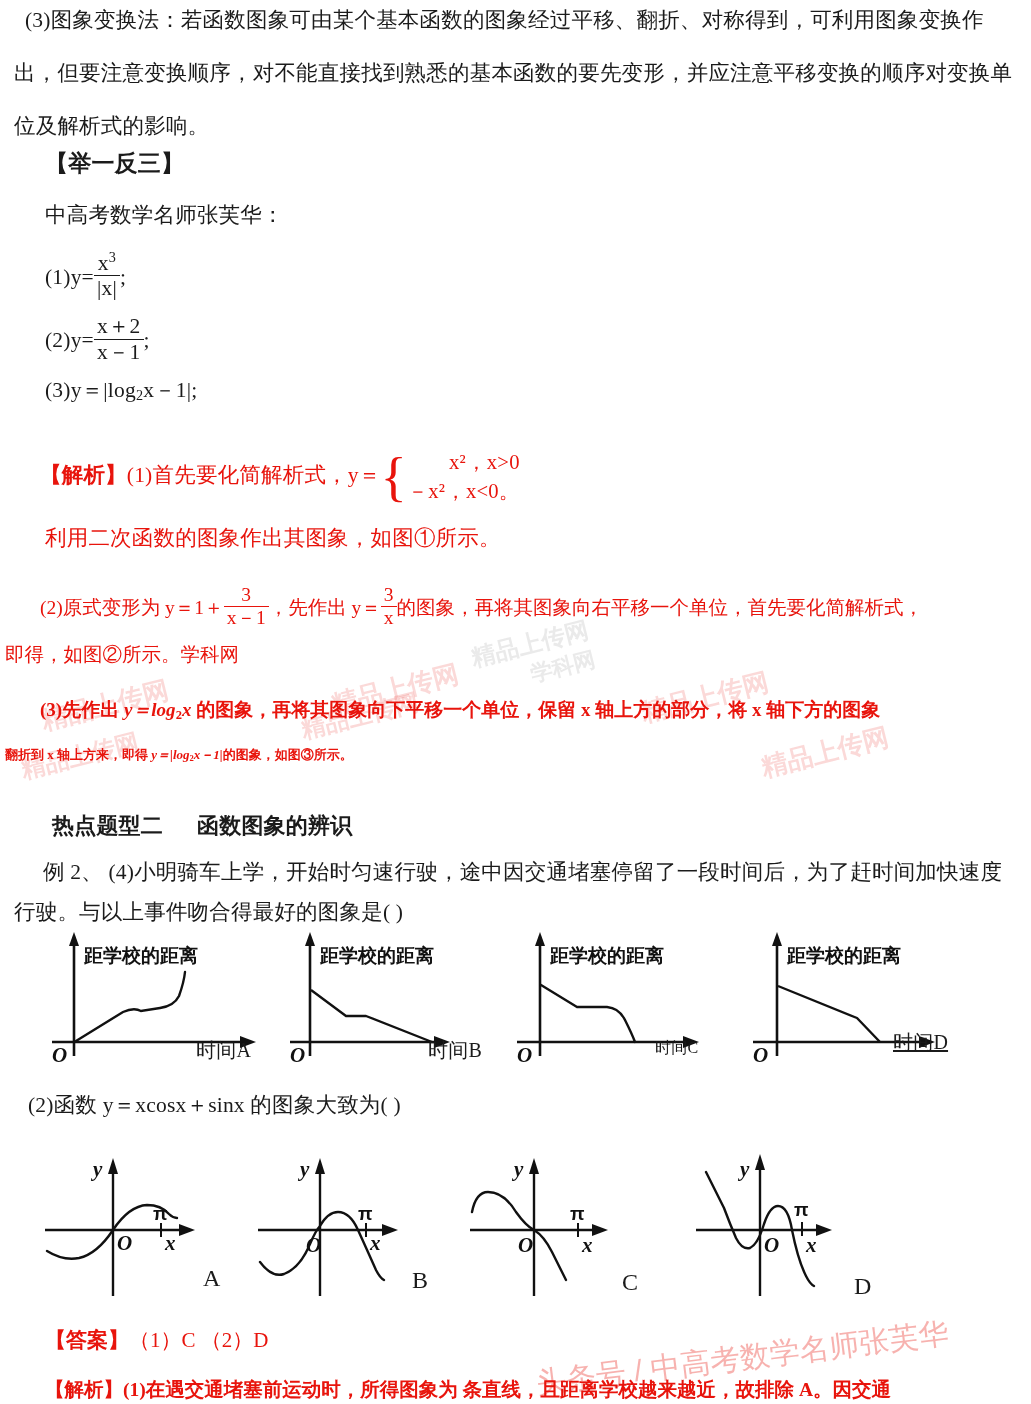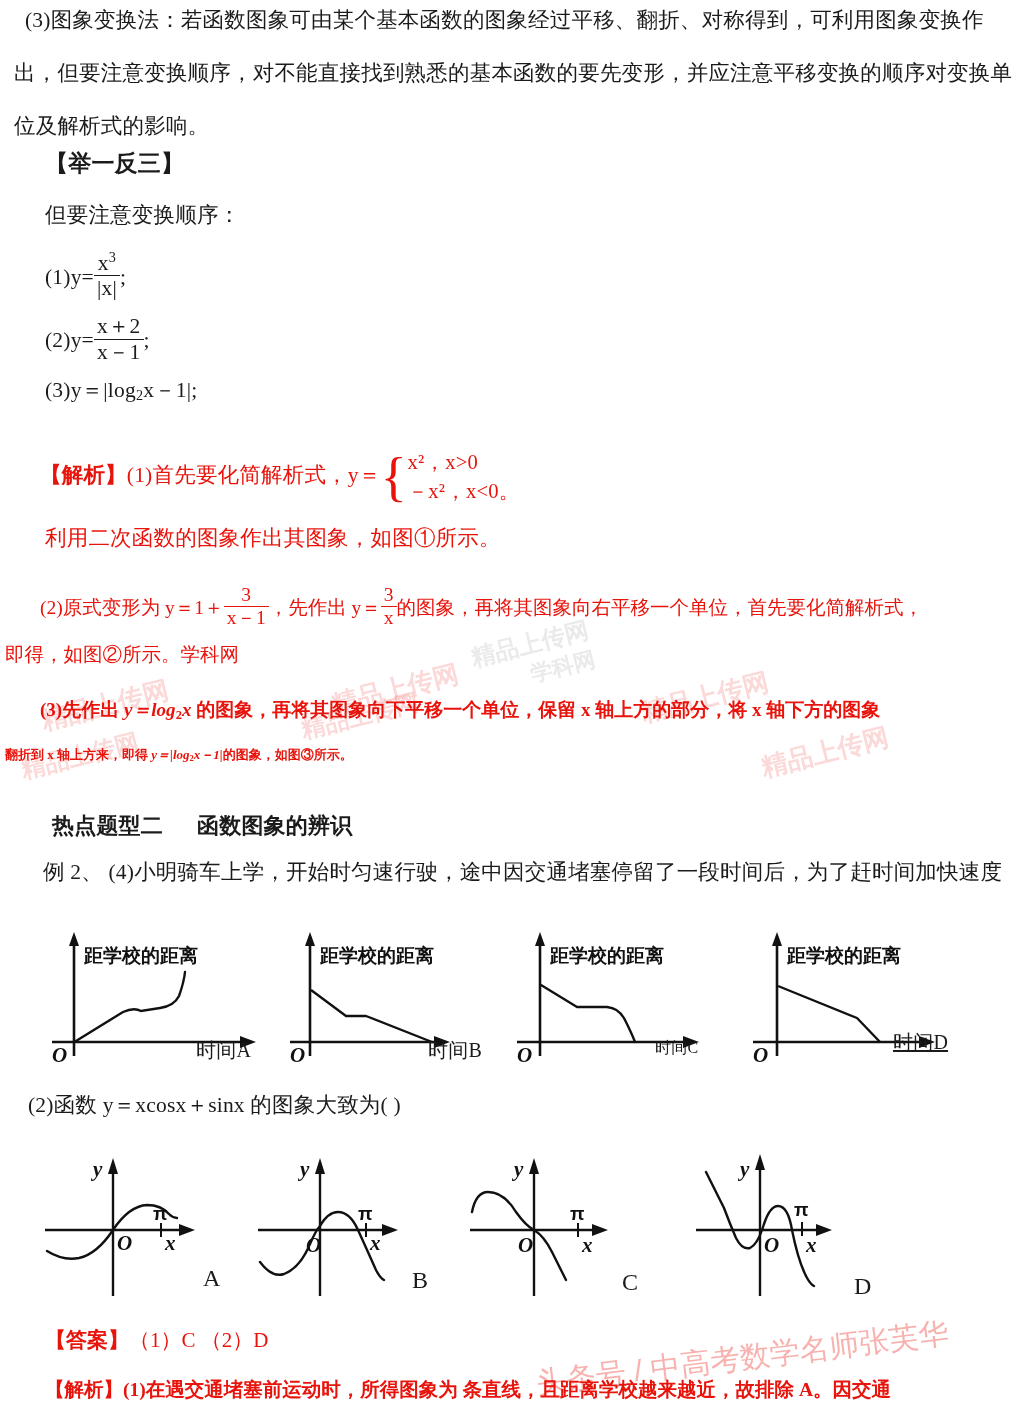--- a/index.html
+++ b/index.html
@@ -123,55 +123,56 @@
 </head>
 <body>
 
 <div class="page">
 
   <div class="blk body-cn" style="left:25px; top:10px;">(3)图象变换法：若函数图象可由某个基本函数的图象经过平移、翻折、对称得到，可利用图象变换作</div>
   <div class="blk body-cn" style="left:14px; top:63px;">出，但要注意变换顺序，对不能直接找到熟悉的基本函数的要先变形，并应注意平移变换的顺序对变换单</div>
   <div class="blk body-cn" style="left:14px; top:116px;">位及解析式的影响。</div>
 
   <div class="blk body-cn bold" style="left:45px; top:152px; font-size:23px;">【举一反三】</div>
-  <div class="blk body-cn" style="left:45px; top:205px;">但要注意变换顺序：</div>
+  <div class="blk body-cn" style="left:45px; top:205px;">中高考数学名师张芙华：</div>
 
   <div class="blk body-cn" style="left:45px; top:250px;">
     <span>(1)y=</span><span class="frac"><span class="num"><span>x</span><span class="sup">3</span></span><span class="den">|x|</span></span><span>;</span>
   </div>
 
   <div class="blk body-cn" style="left:45px; top:315px;">
     <span>(2)y=</span><span class="frac"><span class="num">x＋2</span><span class="den">x－1</span></span><span>;</span>
   </div>
 
   <div class="blk body-cn" style="left:45px; top:380px;">
     <span>(3)y＝|log</span><span class="sub">2</span><span>x－1|;</span>
   </div>
 
-  <div class="blk body-cn red" style="left:40px; top:448px;">
+  <div class="blk body-cn red" style="left:40px; top:448px;text-align:right;">
     <span class="bold">【解析】</span><span>(1)首先要化简解析式，y＝</span><span class="brace-wrap"><span class="brace">{</span><span class="rows"><span style="display:block">x²，x&gt;0</span><span style="display:block">－x²，x&lt;0。</span></span></span>
   </div>
   <div class="blk body-cn red" style="left:45px; top:528px;">利用二次函数的图象作出其图象，如图①所示。</div>
 
   <div class="blk red" style="left:40px; top:585px; font-size:19.5px;">
     <span>(2)原式变形为 y＝1＋</span><span class="frac"><span class="num">3</span><span class="den">x－1</span></span><span>，先作出 y＝</span><span class="frac"><span class="num">3</span><span class="den">x</span></span><span>的图象，再将其图象向右平移一个单位，首先要化简解析式，</span>
   </div>
   <div class="blk red" style="left:5px; top:645px; font-size:19.5px;">即得，如图②所示。学科网</div>
 
   <div class="blk red bold" style="left:40px; top:700px; font-size:19px;">
     <span>(3)先作出 </span><span style="font-style:italic">y＝log</span><span class="sub">2</span><span style="font-style:italic">x</span><span> 的图象，再将其图象向下平移一个单位，保留 x 轴上方的部分，将 x 轴下方的图象</span>
   </div>
   <div class="blk red bold" style="left:5px; top:748px; font-size:13px;">
     <span>翻折到 x 轴上方来，即得 </span><span style="font-style:italic">y＝|log</span><span class="sub">2</span><span style="font-style:italic">x－1|</span><span>的图象，如图③所示。</span>
   </div>
 
   <div class="blk body-cn bold" style="left:52px; top:815px; font-size:22px;">
     <span>热点题型二</span><span style="display:inline-block;width:34px"></span><span>函数图象的辨识</span>
   </div>
   <div class="blk body-cn" style="left:43px; top:862px;">例 2、 (4)小明骑车上学，开始时匀速行驶，途中因交通堵塞停留了一段时间后，为了赶时间加快速度</div>
+  <div class="blk body-cn" style="left:14px; top:902px;">行驶。与以上事件吻合得最好的图象是(      )</div>
 
   <div class="fig" style="left:48px; top:928px;">
     <svg width="235" height="140" viewBox="0 0 235 140">
       <line x1="26" y1="128" x2="26" y2="14" stroke="#111" stroke-width="2.6"></line>
       <polygon points="26,4 21,18 31,18" fill="#111"></polygon>
       <line x1="4" y1="114" x2="196" y2="114" stroke="#111" stroke-width="2.6"></line>
       <polygon points="208,114 192,108 192,120" fill="#111"></polygon>
       <text class="axl" x="36" y="34">距学校的距离</text>
       <text class="axlbl" x="4" y="134">O</text>
       <path d="M28,113 L75,84 Q86,79 93,83 L112,80 Q126,78 131,68 Q136,54 137,44" fill="none" stroke="#111" stroke-width="2.4" stroke-linecap="round"></path>

